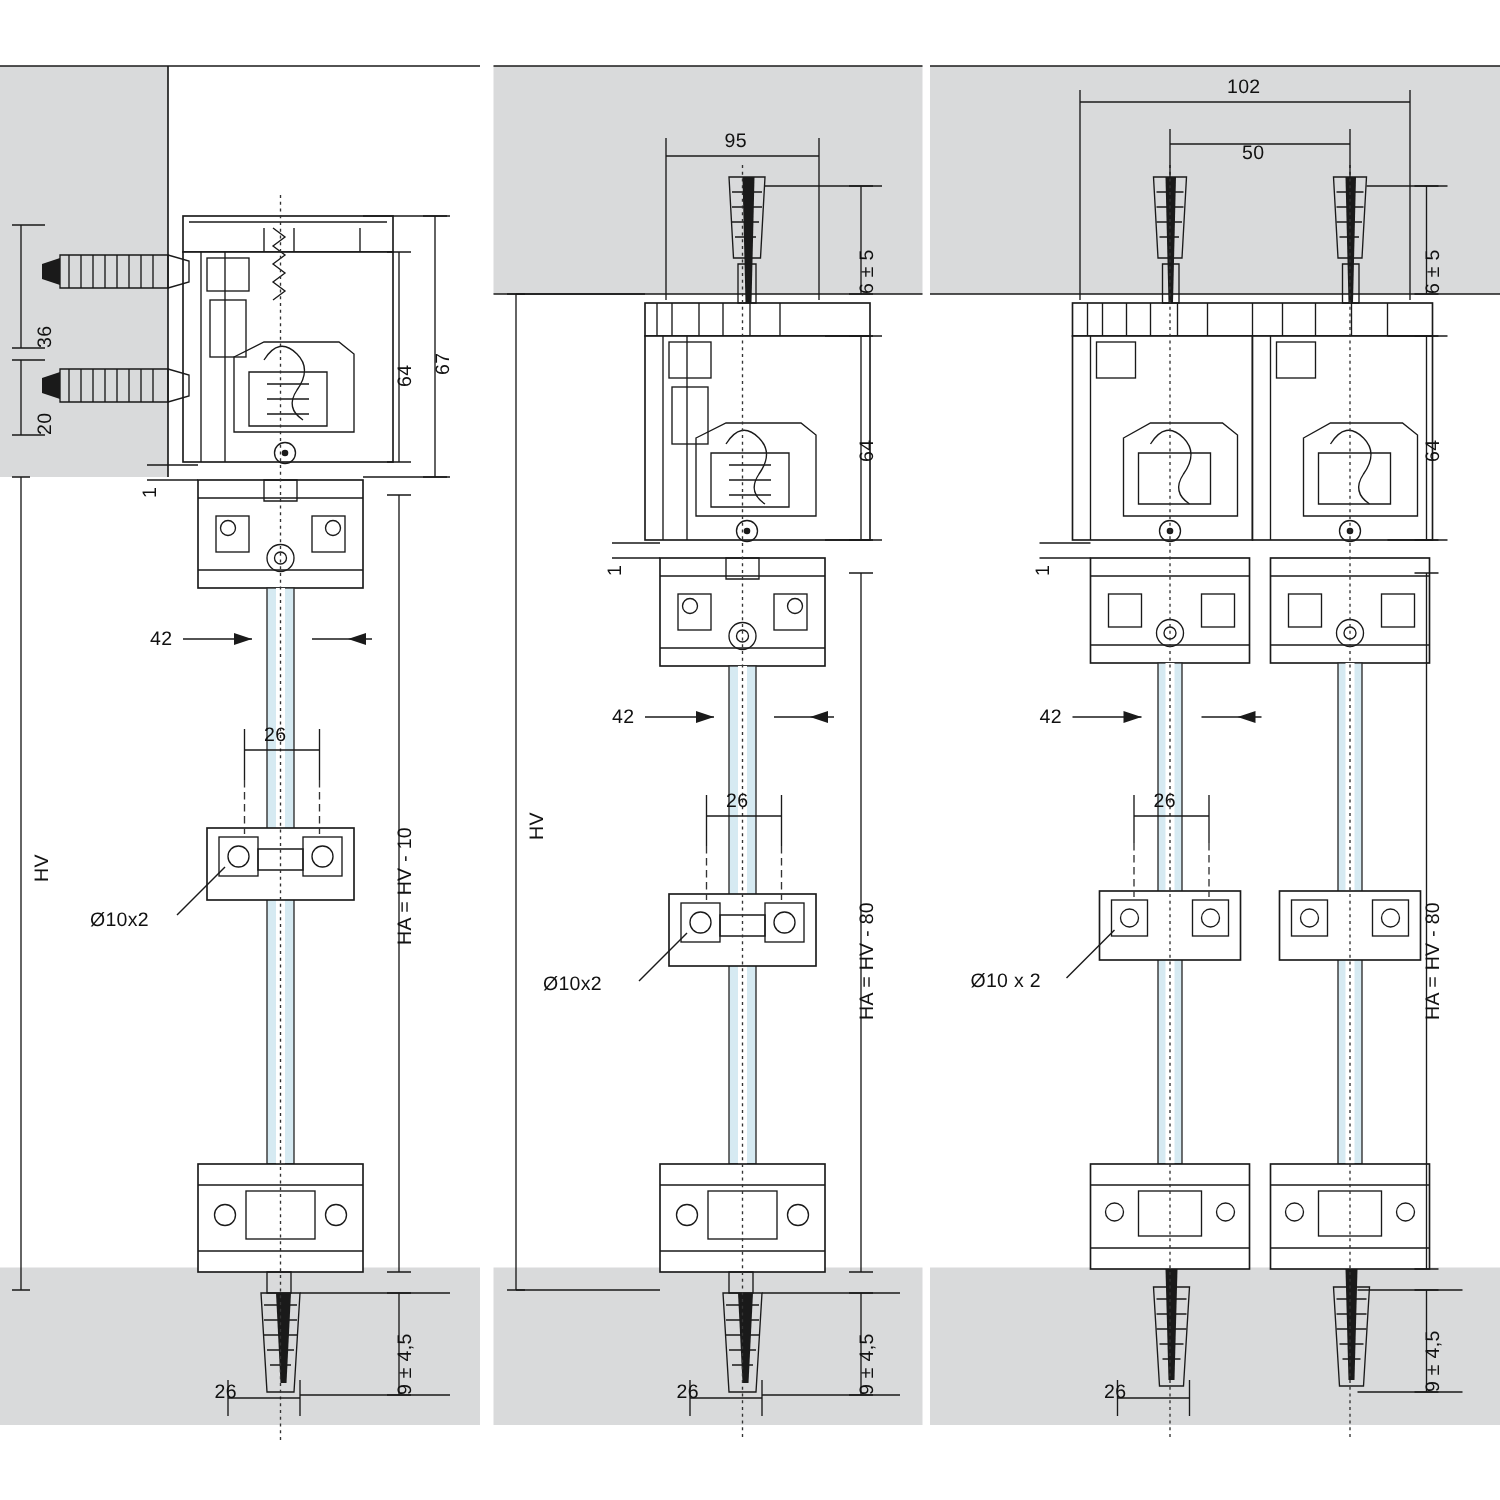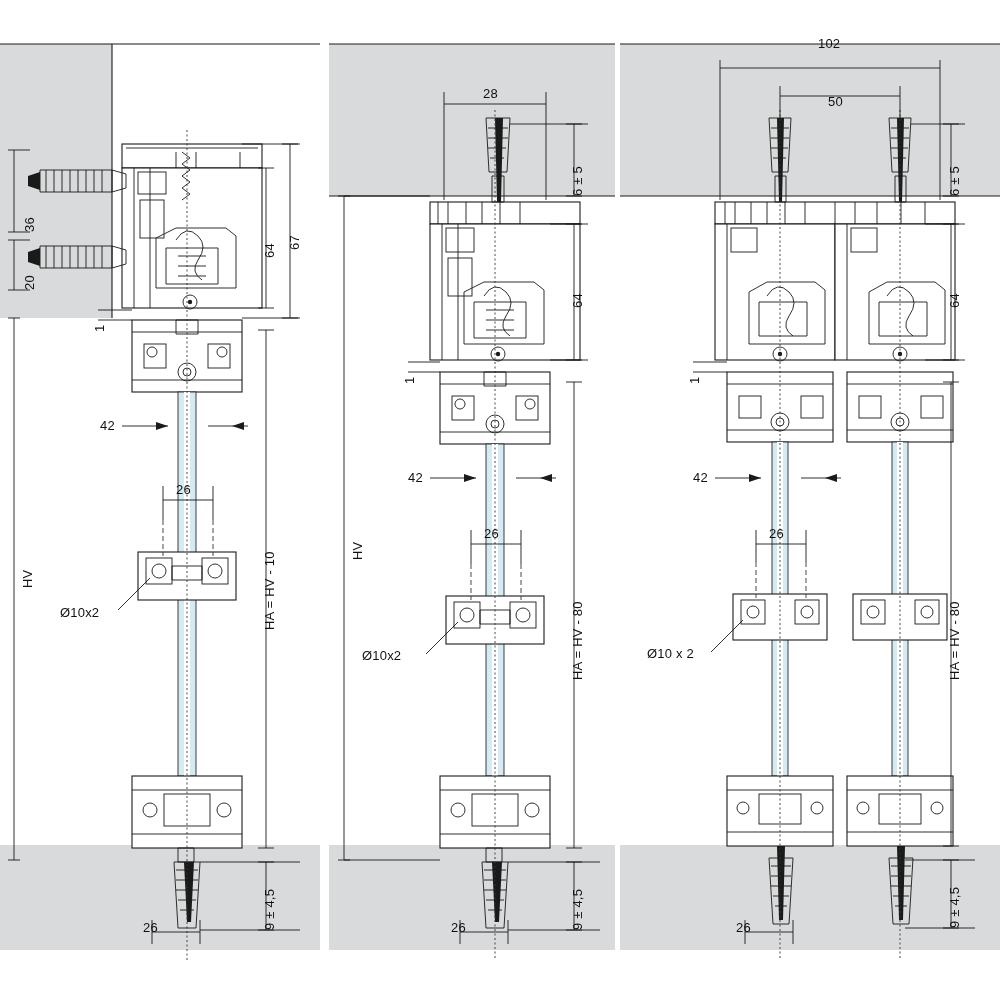--- a/index.html
+++ b/index.html
@@ -232,21 +232,21 @@
       <path class="s-thin" d="M254 382 L254 848"></path>
       <path class="s-thin" d="M246 382 L262 382 M246 848 L262 848"></path>
       <path class="s-thin" d="M140 932 L188 932"></path>
       <path class="s-thin" d="M140 920 L140 944 M188 920 L188 944"></path>
       <path class="s-thin" d="M254 862 L254 930"></path>
       <path class="s-thin" d="M246 862 L262 862 M246 930 L262 930"></path>
       <path class="s-thin" d="M188 862 L280 862 M188 930 L280 930"></path>
       <path class="s-thin" d="M106 654 L138 622"></path>
     </svg>
 
-    <div class="txt" style="left:163px;top:86px;">28</div>
+    <div class="txt" style="left:163px;top:86px;">95</div>
     <div class="txt rot" style="left:250px;top:196px;">6 ± 5</div>
     <div class="txt rot" style="left:250px;top:308px;">64</div>
     <div class="txt rot" style="left:82px;top:384px;">1</div>
     <div class="txt" style="left:88px;top:470px;">42</div>
     <div class="txt" style="left:164px;top:526px;">26</div>
     <div class="txt rot" style="left:30px;top:560px;">HV</div>
     <div class="txt rot" style="left:250px;top:680px;">HA = HV - 80</div>
     <div class="txt" style="left:42px;top:648px;">Ø10x2</div>
     <div class="txt" style="left:131px;top:920px;">26</div>
     <div class="txt rot" style="left:250px;top:930px;">9 ± 4,5</div>
@@ -369,21 +369,21 @@
       <path class="s-thin" d="M336 382 L336 846"></path>
       <path class="s-thin" d="M328 382 L344 382 M328 846 L344 846"></path>
       <path class="s-thin" d="M130 932 L178 932"></path>
       <path class="s-thin" d="M130 920 L130 944 M178 920 L178 944"></path>
       <path class="s-thin" d="M336 860 L336 928"></path>
       <path class="s-thin" d="M328 860 L344 860 M328 928 L344 928"></path>
       <path class="s-thin" d="M290 860 L360 860 M290 928 L360 928"></path>
       <path class="s-thin" d="M96 652 L128 620"></path>
     </svg>
 
-    <div class="txt" style="left:203px;top:36px;">102</div>
+    <div class="txt" style="left:203px;top:50px;">102</div>
     <div class="txt" style="left:213px;top:78px;margin-top:16px;">50</div>
     <div class="txt rot" style="left:332px;top:196px;">6 ± 5</div>
     <div class="txt rot" style="left:332px;top:308px;">64</div>
     <div class="txt rot" style="left:72px;top:384px;">1</div>
     <div class="txt" style="left:78px;top:470px;">42</div>
     <div class="txt" style="left:154px;top:526px;">26</div>
     <div class="txt rot" style="left:332px;top:680px;">HA = HV - 80</div>
     <div class="txt" style="left:32px;top:646px;">Ø10 x 2</div>
     <div class="txt" style="left:121px;top:920px;">26</div>
     <div class="txt rot" style="left:332px;top:928px;">9 ± 4,5</div>

